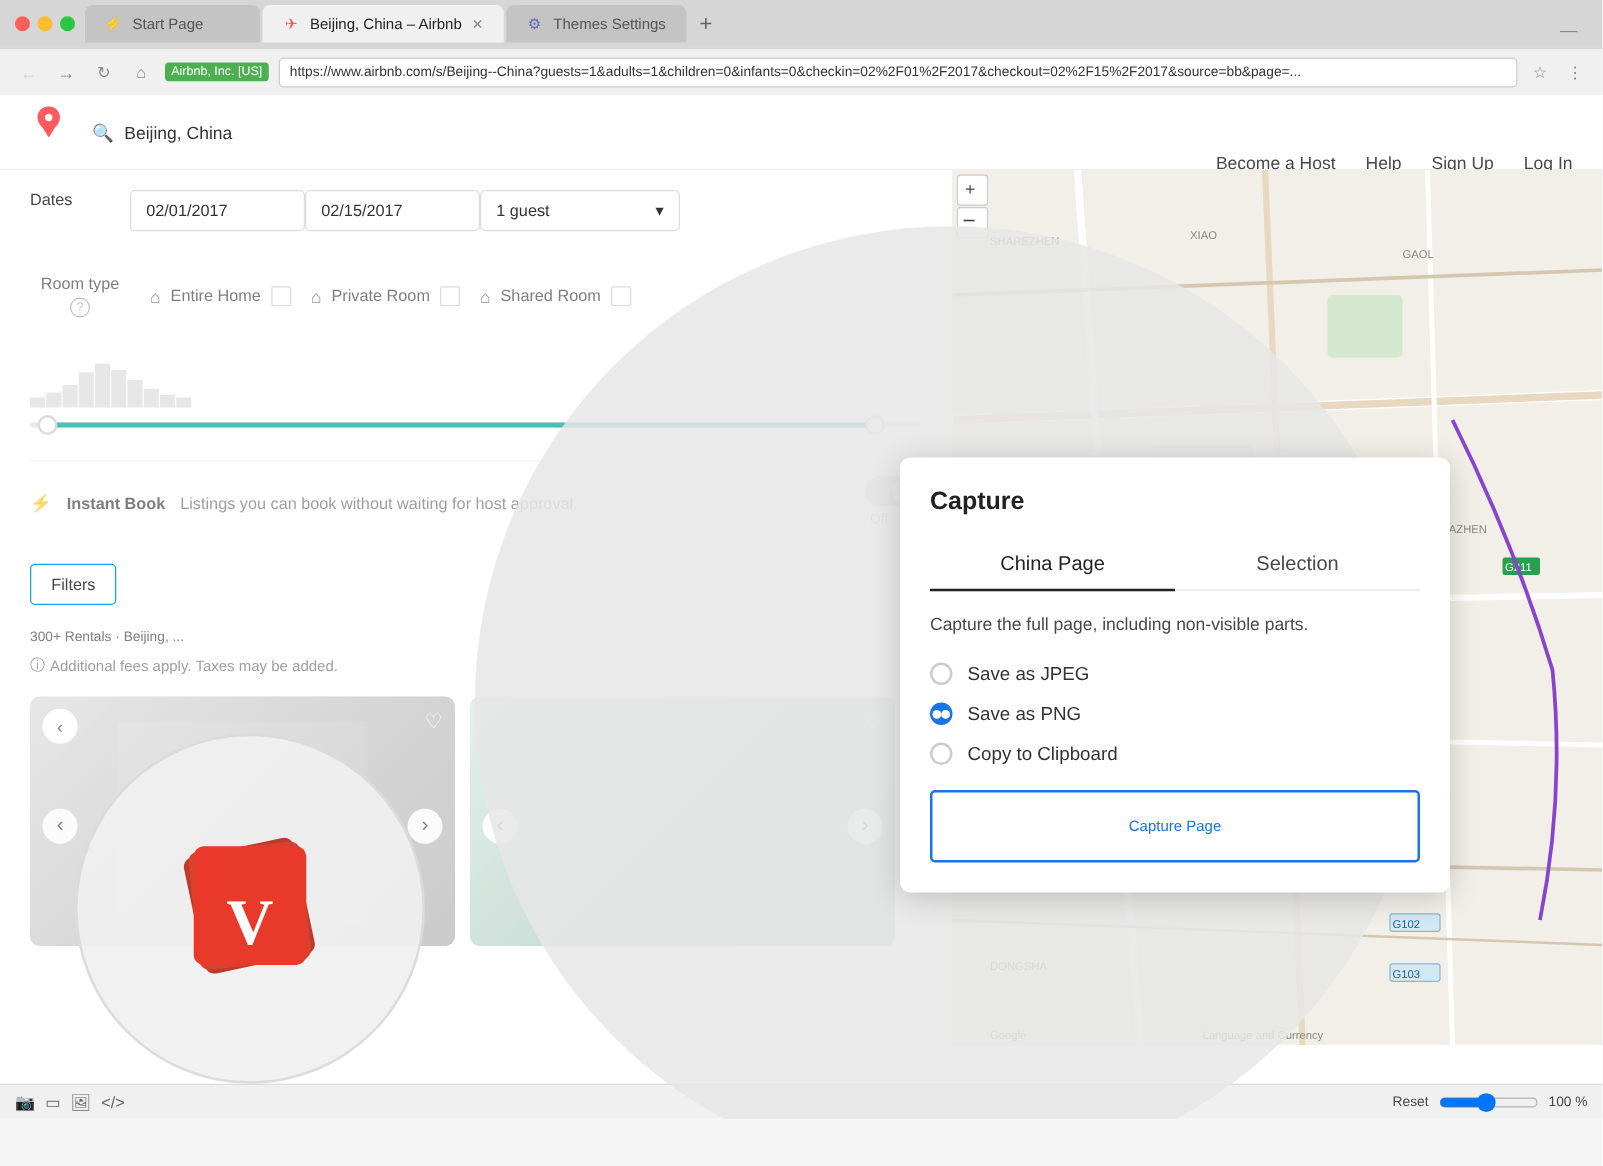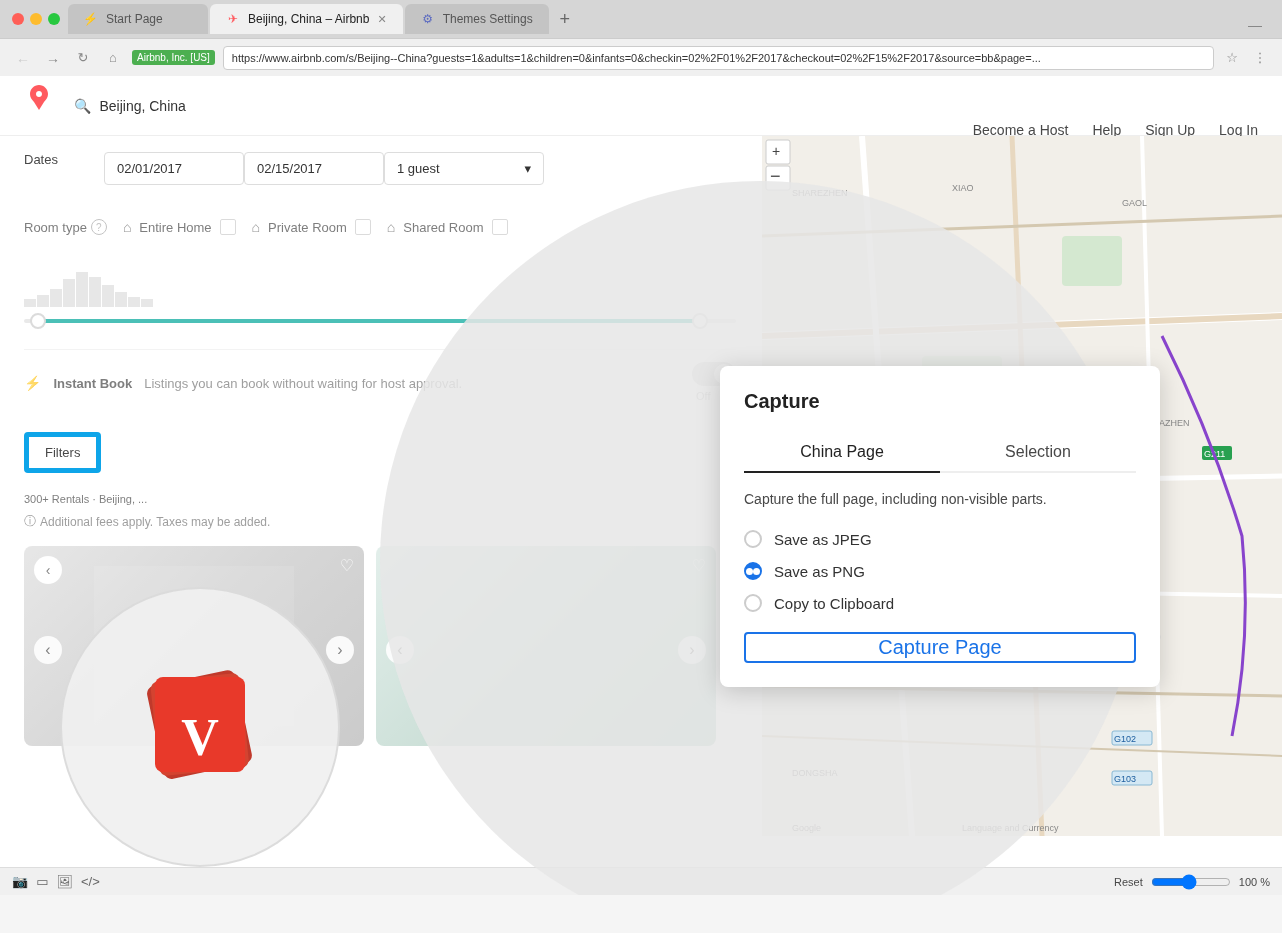--- a/index.html
+++ b/index.html
@@ -80,21 +80,21 @@
     .capture-title { font-size: 20px; font-weight: 600; color: #222; margin-bottom: 20px; }
     .capture-tabs { display: flex; border-bottom: 2px solid #eee; margin-bottom: 16px; }
     .capture-tab { flex: 1; text-align: center; padding: 10px; font-size: 16px; font-weight: 500; cursor: pointer; color: #484848; }
     .capture-tab.active { color: #222; border-bottom: 2px solid #222; margin-bottom: -2px; }
     .capture-desc { font-size: 14px; color: #484848; margin-bottom: 20px; line-height: 1.5; }
     .capture-option { display: flex; align-items: center; gap: 12px; margin-bottom: 14px; cursor: pointer; }
     .radio-btn { width: 18px; height: 18px; border-radius: 50%; border: 2px solid #ccc; display: flex; align-items: center; justify-content: center; flex-shrink: 0; }
     .radio-btn.selected { border-color: #1a73e8; background: #1a73e8; }
     .radio-btn.selected::after { content: ''; width: 7px; height: 7px; border-radius: 50%; background: white; }
     .radio-label { font-size: 15px; color: #333; }
-    .capture-btn { display: block; width: 100%; margin-top: 20px; padding: 2px; border: 2px solid #1a73e8; background: white; color: #1a73e8; font-size: 20px; font-weight: 500; border-radius: 4px; cursor: pointer; text-align: center; }
+    .capture-btn { display: block; width: 100%; margin-top: 20px; padding: 20px; border: 2px solid #1a73e8; background: white; color: #1a73e8; font-size: 12px; font-weight: 500; border-radius: 4px; cursor: pointer; text-align: center; }
 
     
     .map-roads { position: absolute; top: 0; left: 0; width: 100%; height: 100%; }
   </style>
 </head>
 <body>
 
 <div class="browser-chrome">
 
   <div class="title-bar">
@@ -219,21 +219,21 @@
       <div class="filter-label">Dates</div>
       <input type="text" class="date-input" value="02/01/2017" style="border: 1px solid rgb(221, 221, 221); border-radius: 4px; padding: 8px 12px; font-size: 13px; color: rgb(51, 51, 51); width: 140px;">
       <input type="text" class="date-input" value="02/15/2017" style="border: 1px solid rgb(221, 221, 221); border-radius: 4px; padding: 8px 12px; font-size: 13px; color: rgb(51, 51, 51); width: 140px;">
       <div class="guest-select" style="border:1px solid #ddd; border-radius:4px; padding:8px 12px; font-size:13px; color:#333; width:160px; display:flex; justify-content:space-between; align-items:center; cursor:pointer;">
         <span>1 guest</span>
         <span>▾</span>
       </div>
     </div>
 
     <div class="room-type-row" style="display:flex; align-items:center; gap:16px; padding: 10px 0; opacity: 0.7;">
-      <div class="filter-label" style="display:flex; align-items:center; gap:4px;">
+      <div class="filter-label" style="display:flex; align-items:center; gap:4px;flex-direction:column;">
         <span>Room type</span>
         <span style="width:16px; height:16px; border-radius:50%; border:1px solid #aaa; font-size:10px; display:inline-flex; align-items:center; justify-content:center; color:#aaa; cursor:pointer;">?</span>
       </div>
       <div class="room-option">
         <span style="font-size:14px; color:#666;">⌂</span>
         <span style="font-size:13px; color:#484848;">Entire Home</span>
         <div class="checkbox"></div>
       </div>
       <div class="room-option">
         <span style="font-size:14px; color:#666;">⌂</span>
@@ -276,21 +276,21 @@
       <span style="font-size:13px; color:#767676;">Listings you can book without waiting for host approval.</span>
       <div style="margin-left:auto;">
         <div style="background:#ccc; border-radius:12px; width:44px; height:24px; position:relative; cursor:pointer;">
           <div style="position:absolute; right:2px; top:2px; width:20px; height:20px; background:white; border-radius:50%;"></div>
         </div>
         <span style="font-size:11px; color:#aaa; margin-left:4px;">Off</span>
       </div>
     </div>
 
     <div style="padding: 8px 0;">
-      <div class="filters-btn" style="border:5px solid #0ea5e9; border-radius:4px; padding:8px 16px; font-size:13px; color:#484848; cursor:pointer; display:inline-block;">Filters</div>
+      <div class="filters-btn" style="border:1px solid #0ea5e9; border-radius:4px; padding:8px 16px; font-size:13px; color:#484848; cursor:pointer; display:inline-block;">Filters</div>
     </div>
 
     <div style="padding: 4px 0; font-size:11px; color:#484848; opacity:0.7;">300+ Rentals · Beijing, ...</div>
 
     <div style="display:flex; align-items:center; gap:4px; font-size:12px; color:#767676; padding: 4px 0; opacity:0.7;">
       <span style="font-size:12px;">ⓘ</span>
       <span>Additional fees apply. Taxes may be added.</span>
     </div>
 
     <div style="display:flex; gap:12px; padding: 12px 0; opacity:0.5;">

